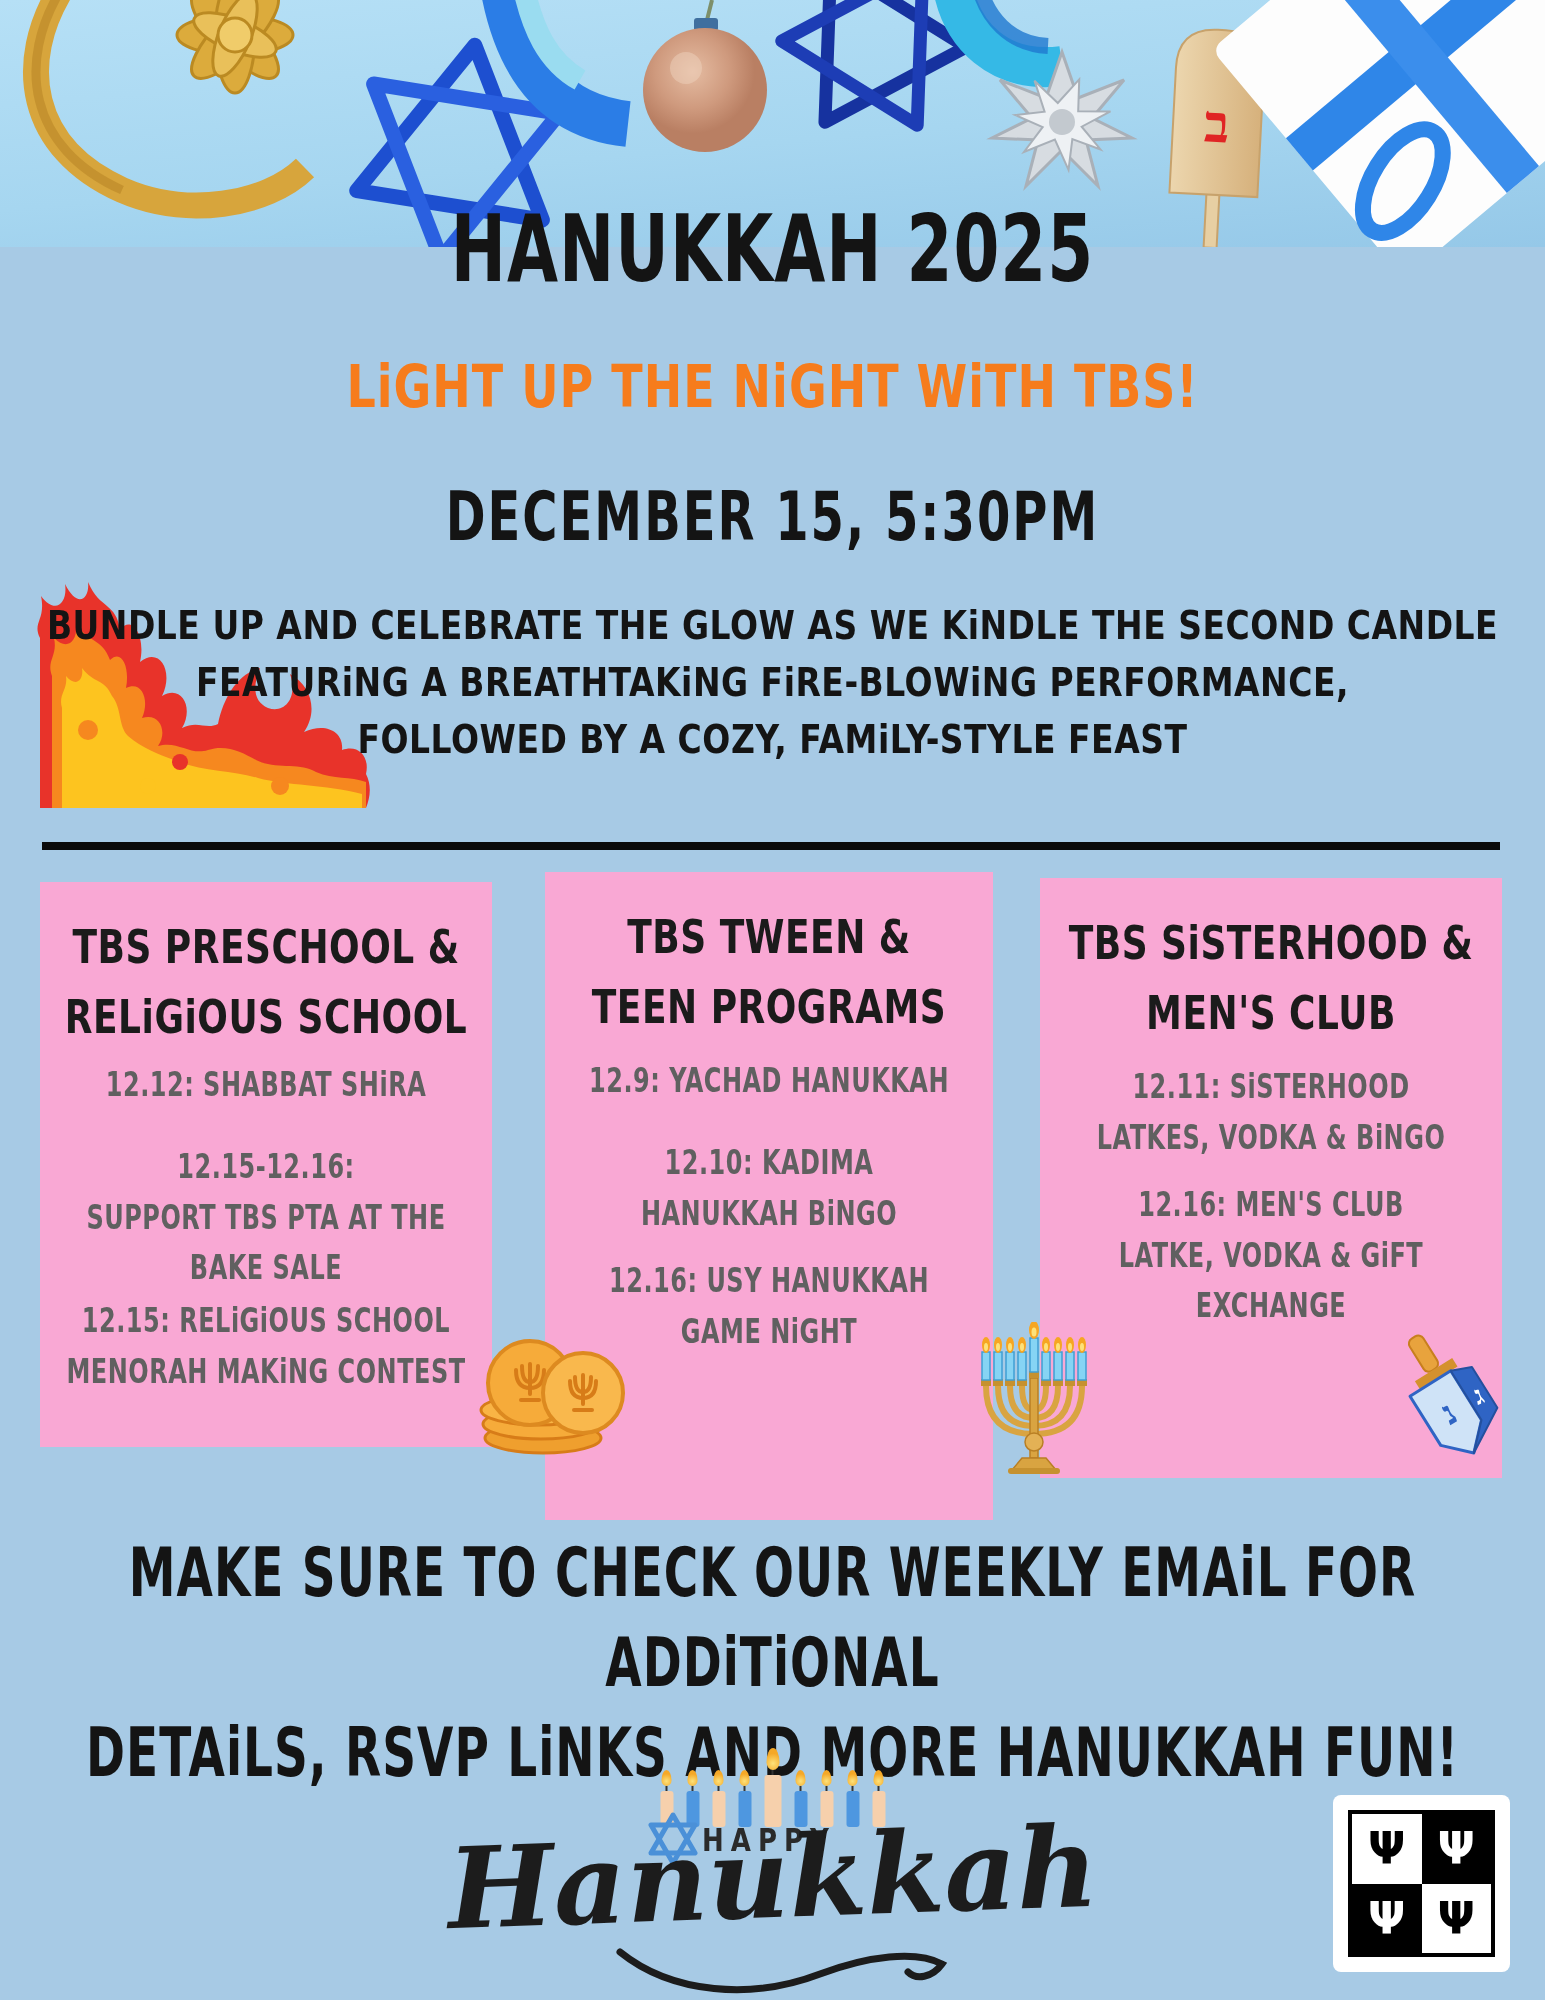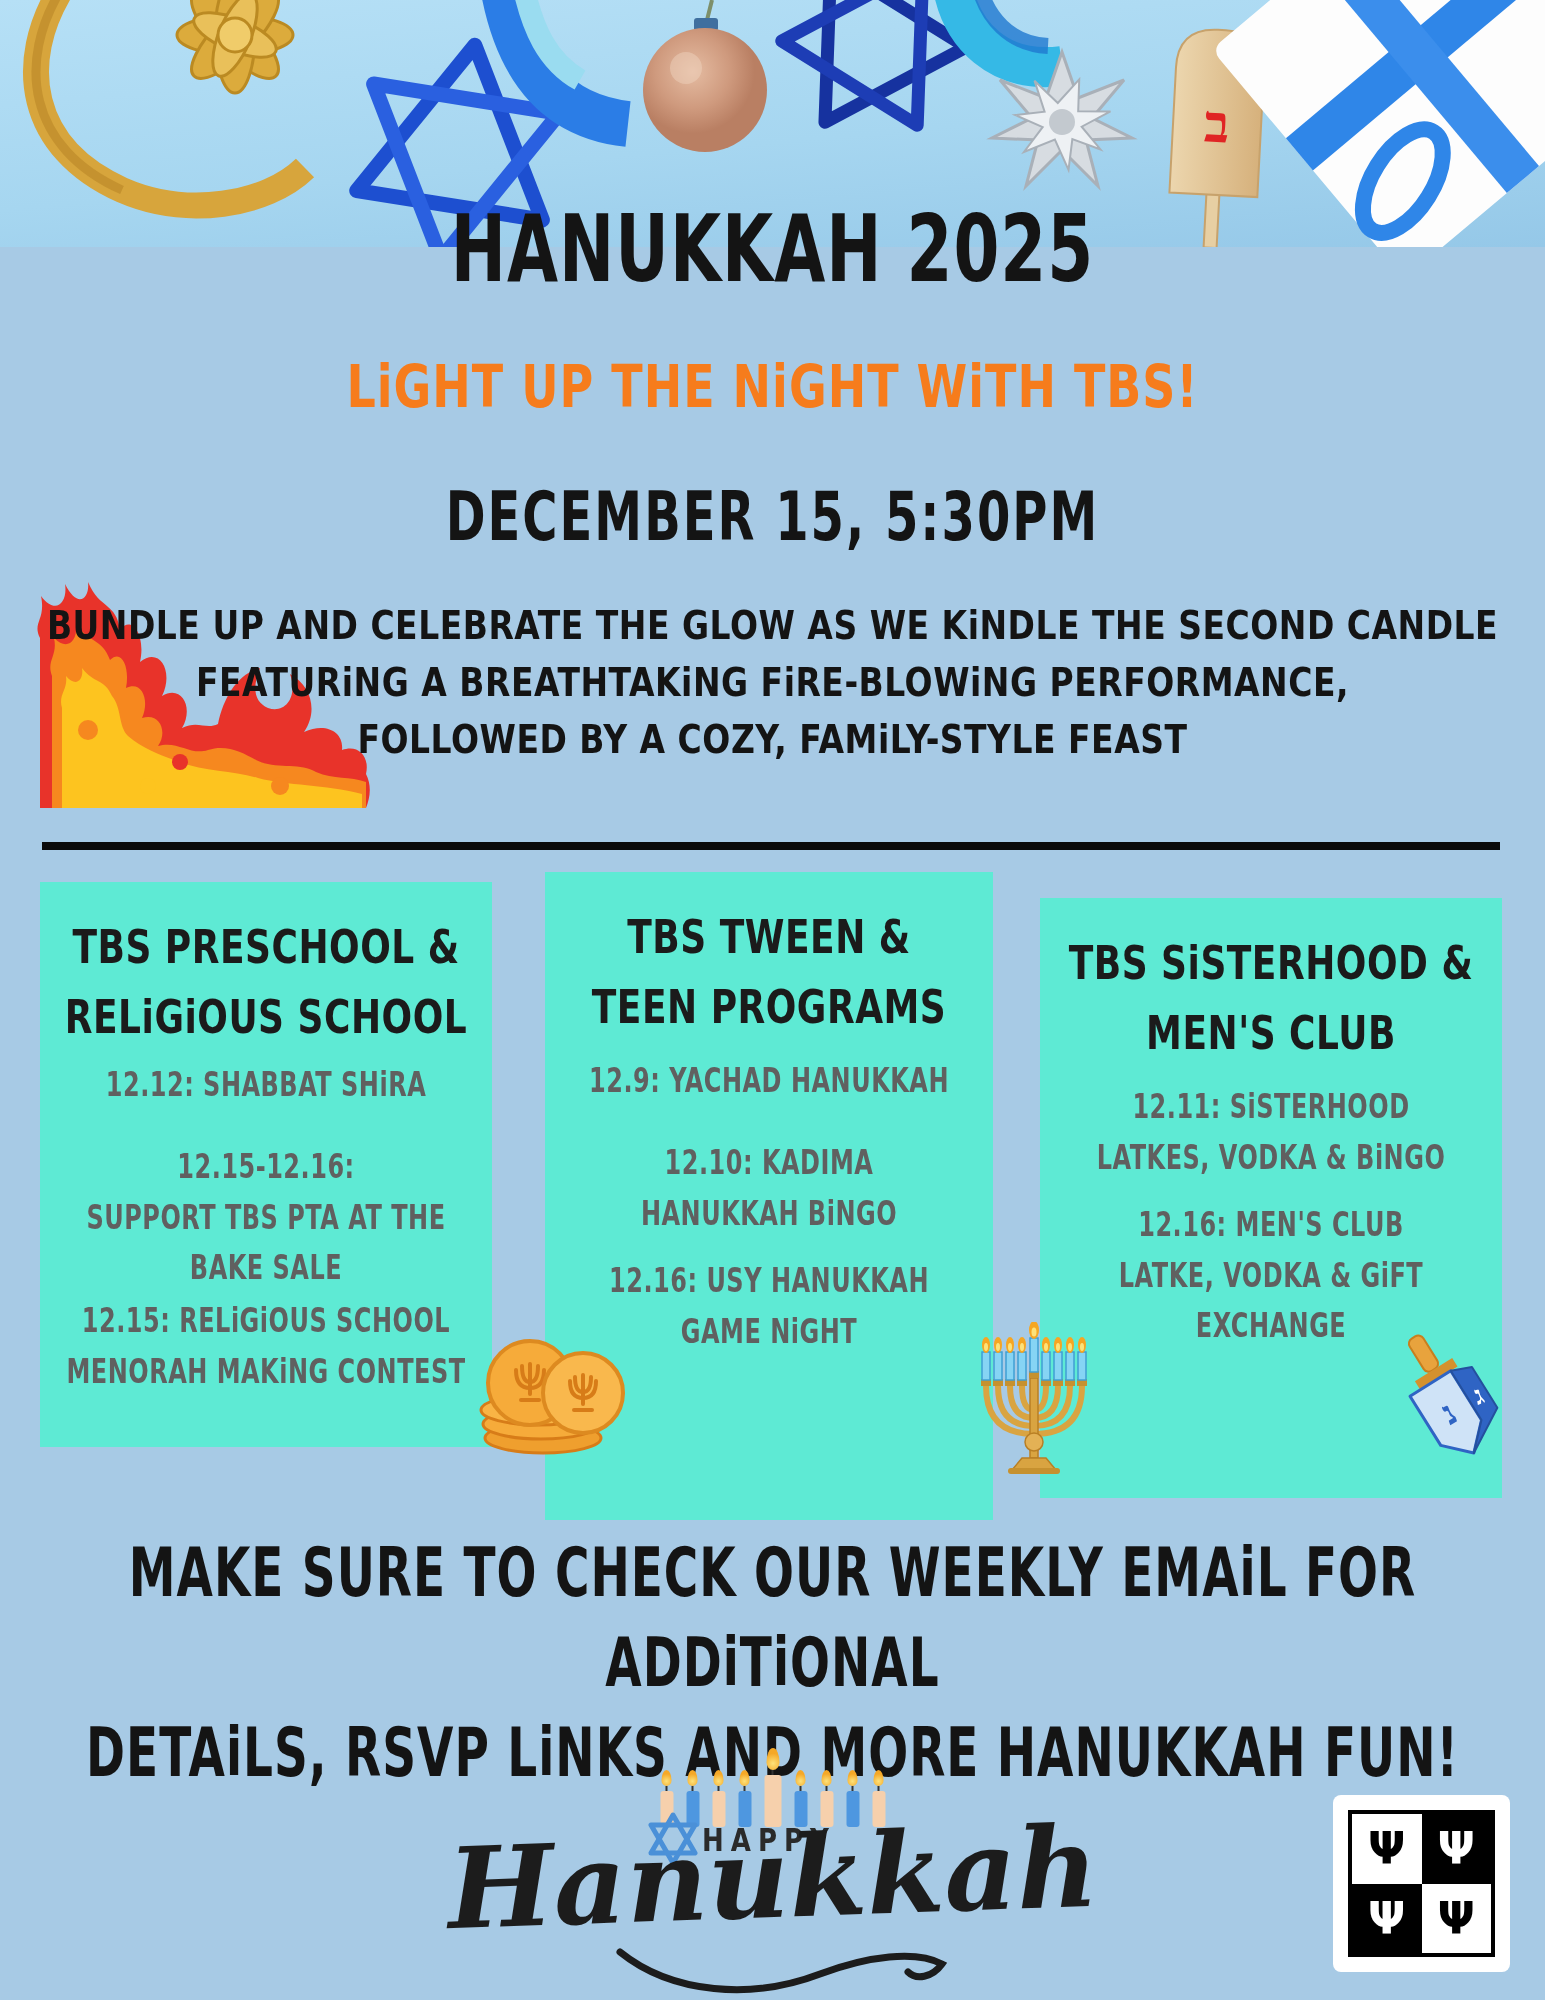--- a/index.html
+++ b/index.html
@@ -22,27 +22,27 @@
   .subtitle{top:352px;font-size:46px;letter-spacing:1px;color:#f67c1c;transform:scaleY(1.28);transform-origin:top center;}
   .datetime{top:476px;font-size:48px;letter-spacing:2px;transform:scaleY(1.42);transform-origin:top center;}
   .description{
     top:598px;font-size:33px;line-height:1.45;letter-spacing:0.5px;
     white-space:pre-line;transform:scaleY(1.18);transform-origin:top center;
   }
   .flame-art{position:absolute;left:28px;top:580px;width:345px;height:235px;}
   .divider{position:absolute;left:42px;top:842px;width:1458px;height:8px;background:#0b0b0b;}
   
   .card{
-    position:absolute;background:#5eead4;
+    position:absolute;background:#f9a8d4;
     display:flex;flex-direction:column;align-items:center;
     text-align:center;
   }
   .card-1{left:40px;top:882px;width:452px;height:565px;}
   .card-2{left:545px;top:872px;width:448px;height:648px;}
-  .card-3{left:1040px;top:878px;width:462px;height:600px;margin-top:20px;}
+  .card-3{left:1040px;top:878px;width:462px;height:600px;}
   .card-title{
     margin-top:30px;font-size:36px;line-height:1.5;color:#1b1b1b;
     white-space:pre-line;transform:scaleY(1.3);transform-origin:top center;letter-spacing:0.5px;
   }
   .card-item{
     margin-top:46px;font-size:24px;line-height:1.5;color:#606060;
     white-space:pre-line;transform:scaleY(1.4);transform-origin:top center;letter-spacing:0.5px;
   }
   .card-1 .card-item:nth-of-type(2){margin-top:40px;}
   .clip{position:absolute;}

